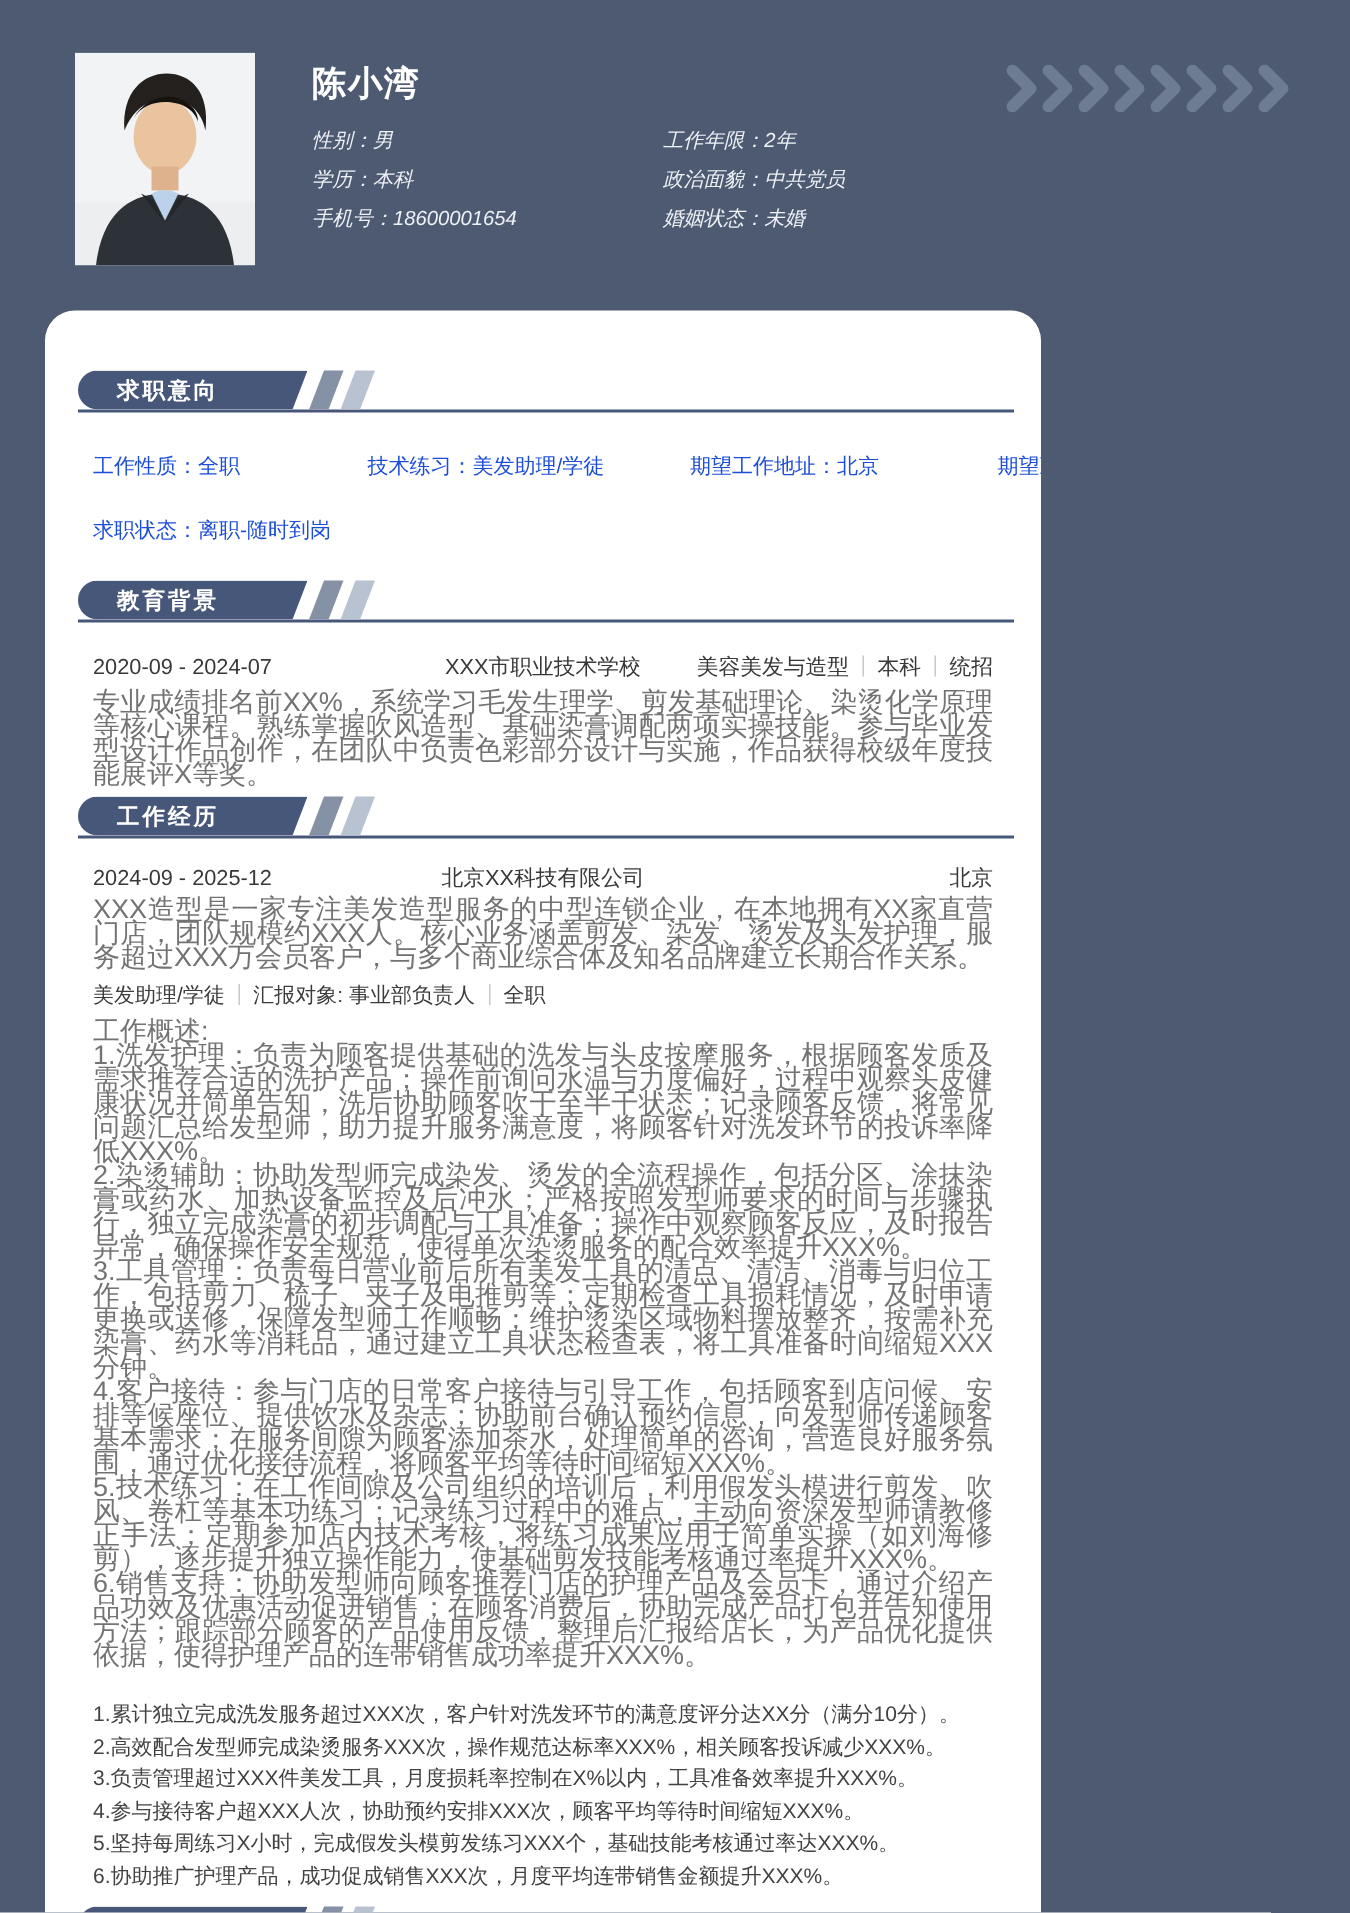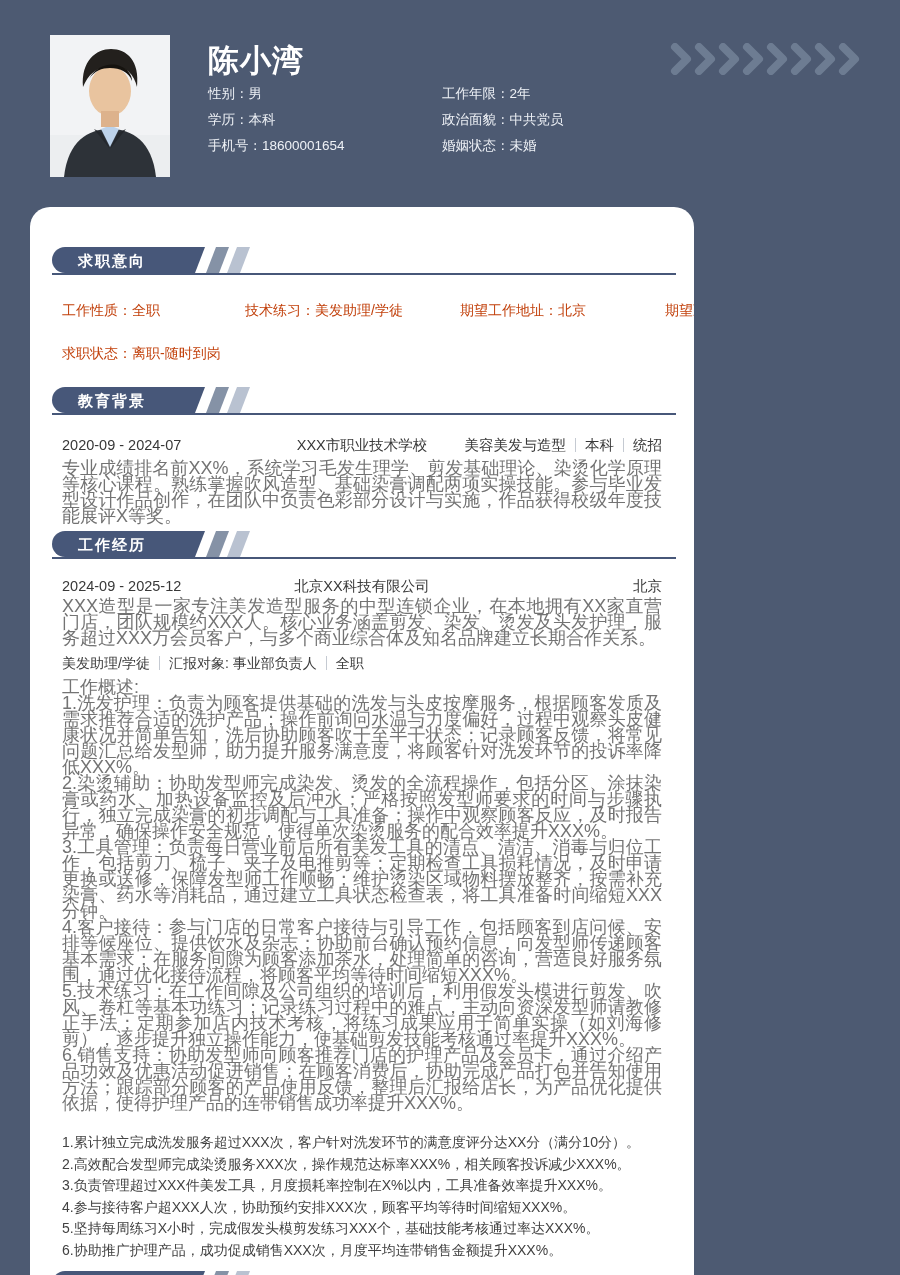--- a/index.html
+++ b/index.html
@@ -5,22 +5,22 @@
   html,body{margin:0;padding:0;}
   body{
     width:900px;height:1275px;position:relative;overflow:hidden;
     background:#4d5a72;
     font-family:"Liberation Sans",sans-serif;
     -webkit-font-smoothing:antialiased;
   }
   
   .photo{position:absolute;left:50px;top:35px;width:120px;height:142px;overflow:hidden;}
   .photo svg{display:block;}
-  .name{position:absolute;left:208px;top:40px;font-size:31px;font-weight:bold;color:#ffffff;letter-spacing:1px;}
-  .info{position:absolute;left:208px;top:81px;display:flex;color:#eef1f6;font-size:13.5px;}
+  .name{position:absolute;left:208px;top:40px;font-size:23px;font-weight:bold;color:#ffffff;letter-spacing:1px;}
+  .info{position:absolute;left:208px;top:81px;display:flex;color:#eef1f6;font-size:13.5px;font-style:italic;}
   .info-col{display:flex;flex-direction:column;}
   .info-col.left{width:234px;}
   .info-row{height:26px;line-height:26px;white-space:nowrap;}
   .chevrons{position:absolute;left:670px;top:43px;}
   
   .card{
     position:absolute;left:30px;top:207px;width:664px;height:1068px;
     background:#ffffff;border-radius:20px 20px 0 0;
     padding:0 32px;box-sizing:border-box;overflow:hidden;
     color:#3c3c3c;
@@ -32,21 +32,21 @@
     background:#475779;color:#ffffff;font-size:15px;font-weight:bold;letter-spacing:2px;
     padding-left:26px;box-sizing:border-box;
     border-radius:13px 0 0 13px;
     clip-path:polygon(0 0,100% 0,calc(100% - 10px) 100%,0 100%);
   }
   .stripe{position:absolute;top:0;height:26px;width:13px;transform:skewX(-21deg);transform-origin:100% 0;}
   .stripe.s1{left:164px;background:#8592a6;}
   .stripe.s2{left:185px;background:#b9c2d1;}
   .sec-head.partial{position:absolute;left:22px;right:18px;top:1064px;border-bottom:none;margin:0;}
   
-  .intent-grid{margin-top:26px;display:grid;grid-template-columns:183px 215px 205px 1fr;row-gap:25px;font-size:14px;line-height:18px;color:#c2410c;}
+  .intent-grid{margin-top:26px;display:grid;grid-template-columns:183px 215px 205px 1fr;row-gap:25px;font-size:14px;line-height:18px;color:#1d4ed8;}
   .intent-field{white-space:nowrap;}
   .intent-field.wide{grid-column:1 / -1;}
   
   .meta-row{display:grid;grid-template-columns:1fr auto 1fr;font-size:14.5px;line-height:18px;color:#383838;gap:20px;}
   .meta-row .l{justify-self:start;white-space:nowrap;}
   .meta-row .c{justify-self:center;white-space:nowrap;}
   .meta-row .r{justify-self:end;white-space:nowrap;}
   .vsep{display:inline-block;width:1px;height:14px;background:#c5cad2;margin:0 9px;vertical-align:-2px;}
   
   .para{margin:0;font-size:18px;line-height:16px;text-align:justify;color:#737373;}

